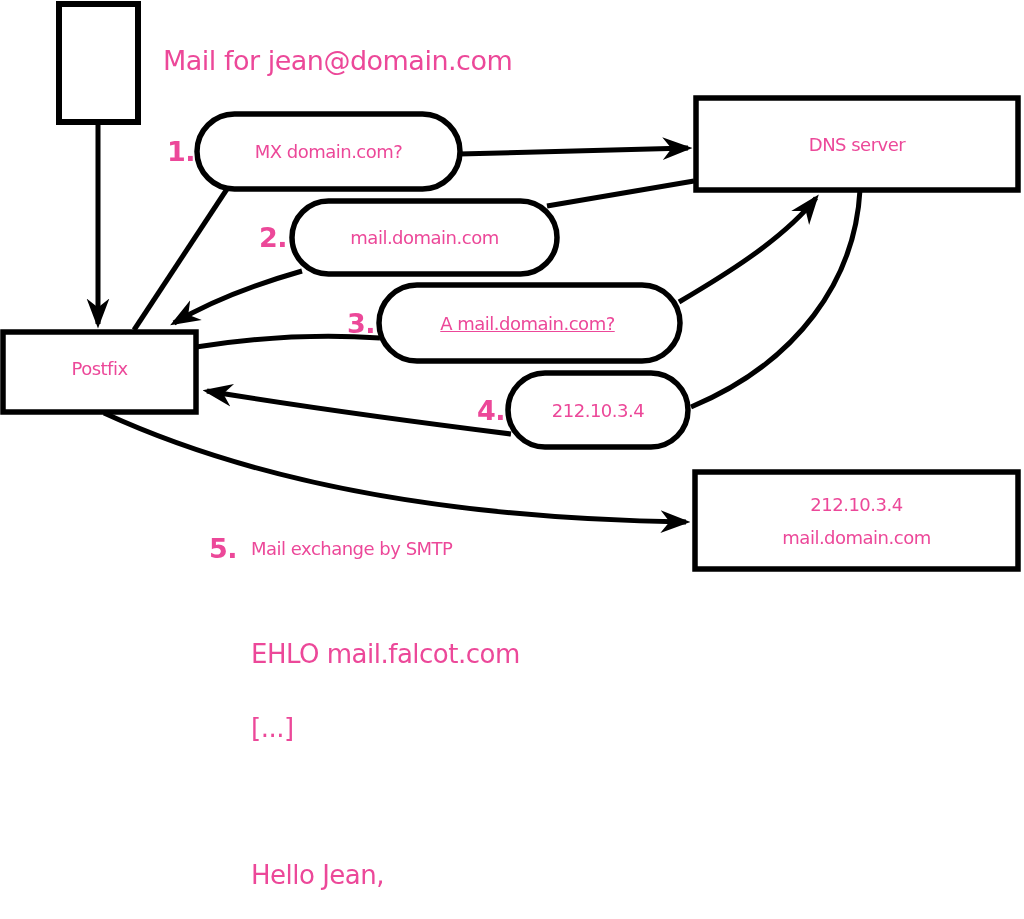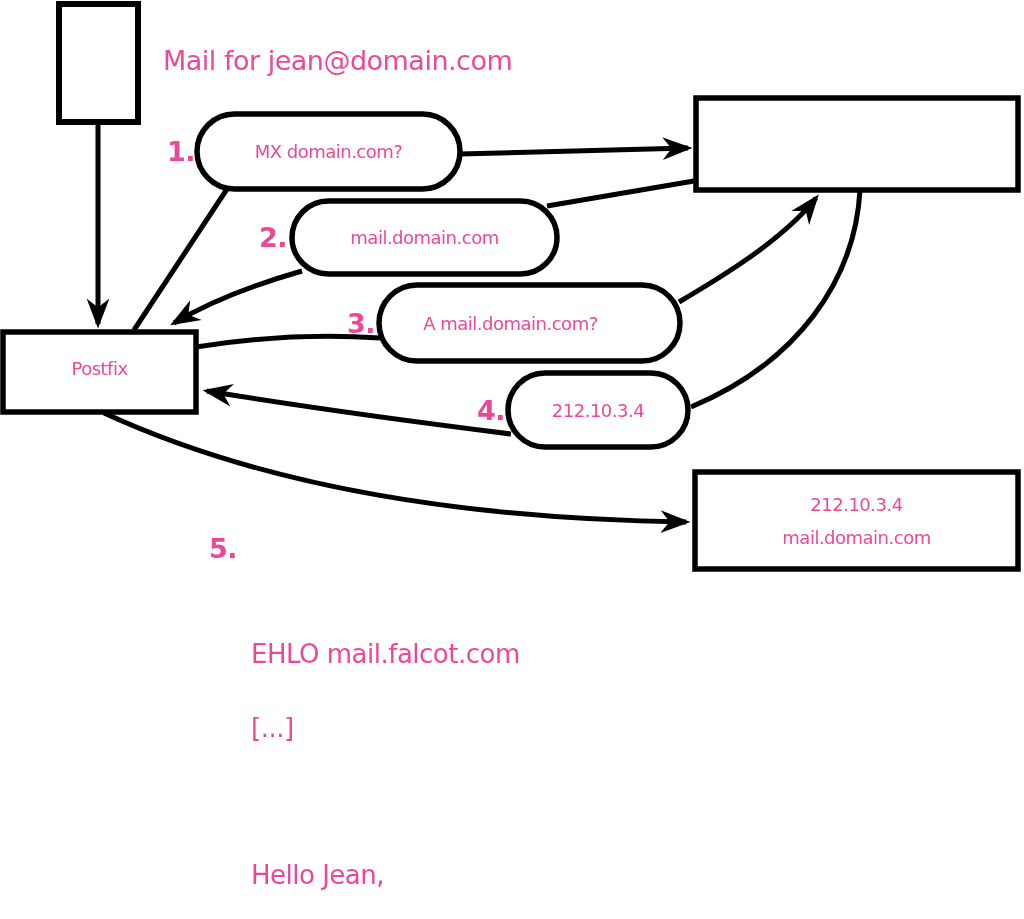--- a/index.html
+++ b/index.html
@@ -51,36 +51,38 @@
     <rect x="197" y="114" width="263" height="75" rx="37.5" ry="37.5" fill="#fff" stroke="#000" stroke-width="5.5"></rect>
     <rect x="292" y="201" width="265" height="73" rx="36.5" ry="36.5" fill="#fff" stroke="#000" stroke-width="5.5"></rect>
     <rect x="379" y="285" width="301" height="76" rx="38" ry="38" fill="#fff" stroke="#000" stroke-width="5.5"></rect>
     <rect x="508" y="373" width="180" height="74" rx="37" ry="37" fill="#fff" stroke="#000" stroke-width="5.5"></rect>
   </svg>
 
   <div class="lbl left title" style="left:163px;top:44px;width:360px;height:32px;">Mail for jean@domain.com</div>
 
   <div class="lbl" style="left:3px;top:328px;width:193px;height:80px;">Postfix</div>
 
+  <div class="lbl" style="left:696px;top:98px;width:322px;height:92px;">DNS server</div>
 
   <div class="lbl mailsrv" style="left:695px;top:472px;width:323px;height:97px;">
     <div>212.10.3.4</div>
     <div>mail.domain.com</div>
   </div>
 
   <div class="lbl right num" style="left:125px;top:134px;width:70px;height:34px;">1.</div>
   <div class="lbl right num" style="left:217px;top:220px;width:70px;height:34px;">2.</div>
   <div class="lbl right num" style="left:305px;top:306px;width:70px;height:34px;">3.</div>
   <div class="lbl right num" style="left:435px;top:393px;width:70px;height:34px;">4.</div>
   <div class="lbl right num" style="left:167px;top:532px;width:70px;height:33px;">5.</div>
 
   <div class="lbl" style="left:197px;top:114px;width:263px;height:75px;">MX domain.com?</div>
   <div class="lbl" style="left:292px;top:201px;width:265px;height:73px;">mail.domain.com</div>
-  <div class="lbl" style="left:360px;top:285px;width:301px;height:76px;">A mail.domain.com?</div>
+  <div class="lbl" style="left:377px;top:285px;width:301px;height:76px;text-decoration:underline;">A mail.domain.com?</div>
   <div class="lbl" style="left:508px;top:373px;width:180px;height:74px;">212.10.3.4</div>
+  <div class="lbl left" style="left:251px;top:532px;width:360px;height:33px;">Mail exchange by SMTP</div>
 
   <div class="smtp">
     <div>EHLO mail.falcot.com</div>
     <div>[...]</div>
     <div></div>
     <div>Hello Jean,</div>
     <div>[...]</div>
     <div>.</div>
   </div>
 

